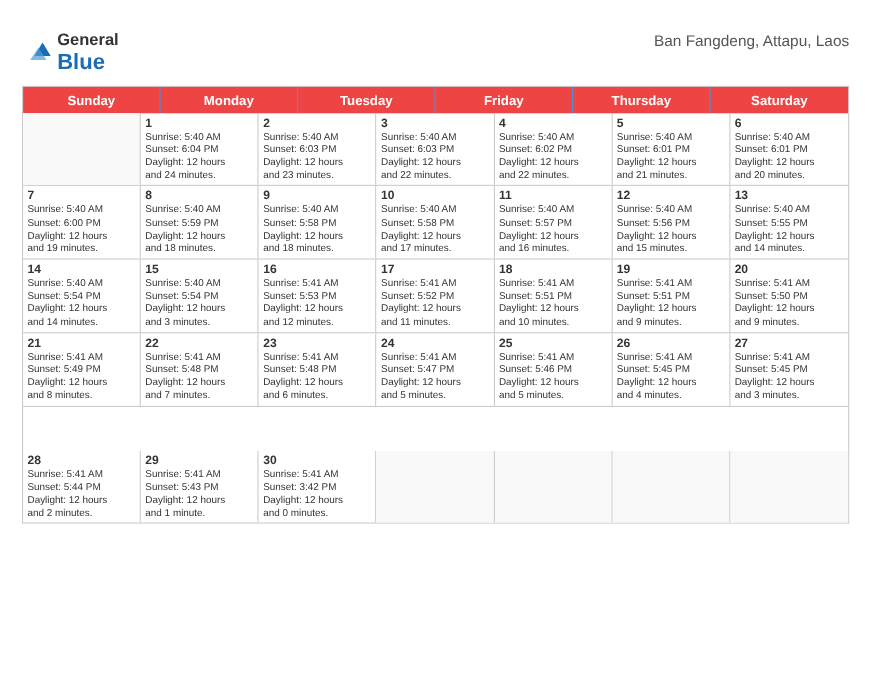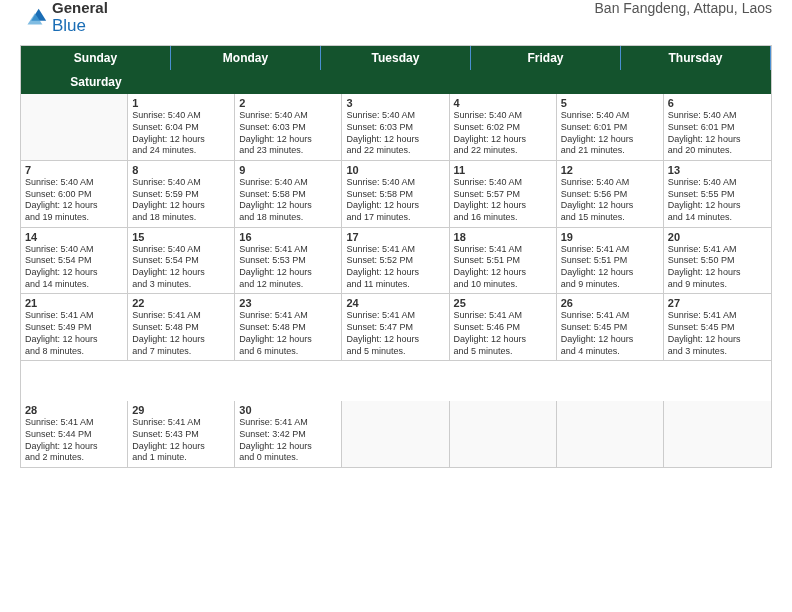--- a/index.html
+++ b/index.html
@@ -6,21 +6,21 @@
     body {
       font-family: Arial, sans-serif;
       background: #fff;
       width: 792px;
       height: 612px;
       overflow: hidden;
     }
     .page {
       width: 792px;
       height: 444px;
-      padding: 0 20px 10px 20px;
+      padding: 29px 20px 10px 20px;
       display: flex;
       flex-direction: column;
     }
     .header {
       display: flex;
       justify-content: space-between;
       align-items: flex-start;
       margin-bottom: 10px;
     }
     .logo {
@@ -32,22 +32,22 @@
       display: flex;
       flex-direction: column;
       line-height: 1.1;
     }
     .logo-general {
       font-size: 15px;
       font-weight: bold;
       color: #333;
     }
     .logo-blue {
-      font-size: 17px;
-      font-weight: normal;
+      font-size: 20px;
+      font-weight: bold;
       color: #1a6db5;
     }
     .logo-icon {
       width: 28px;
       height: 28px;
     }
     .title-block {
       text-align: right;
     }
     .month-title {
@@ -61,22 +61,22 @@
       color: #555;
     }
     .calendar {
       flex: 1;
       display: flex;
       flex-direction: column;
       border: 1px solid #ccc;
     }
     .cal-header {
       display: grid;
-      grid-template-columns: repeat(5, 1fr);
-      background: #14532d;
+      grid-template-columns: repeat(6, 1fr);
+      background: #ef4444;
     }
     .cal-header-cell {
       color: #fff;
       font-size: 12px;
       font-weight: bold;
       text-align: center;
       padding: 5px 2px;
       border-right: 1px solid #4a8fd0;
     }
     .cal-header-cell:last-child { border-right: none; }

